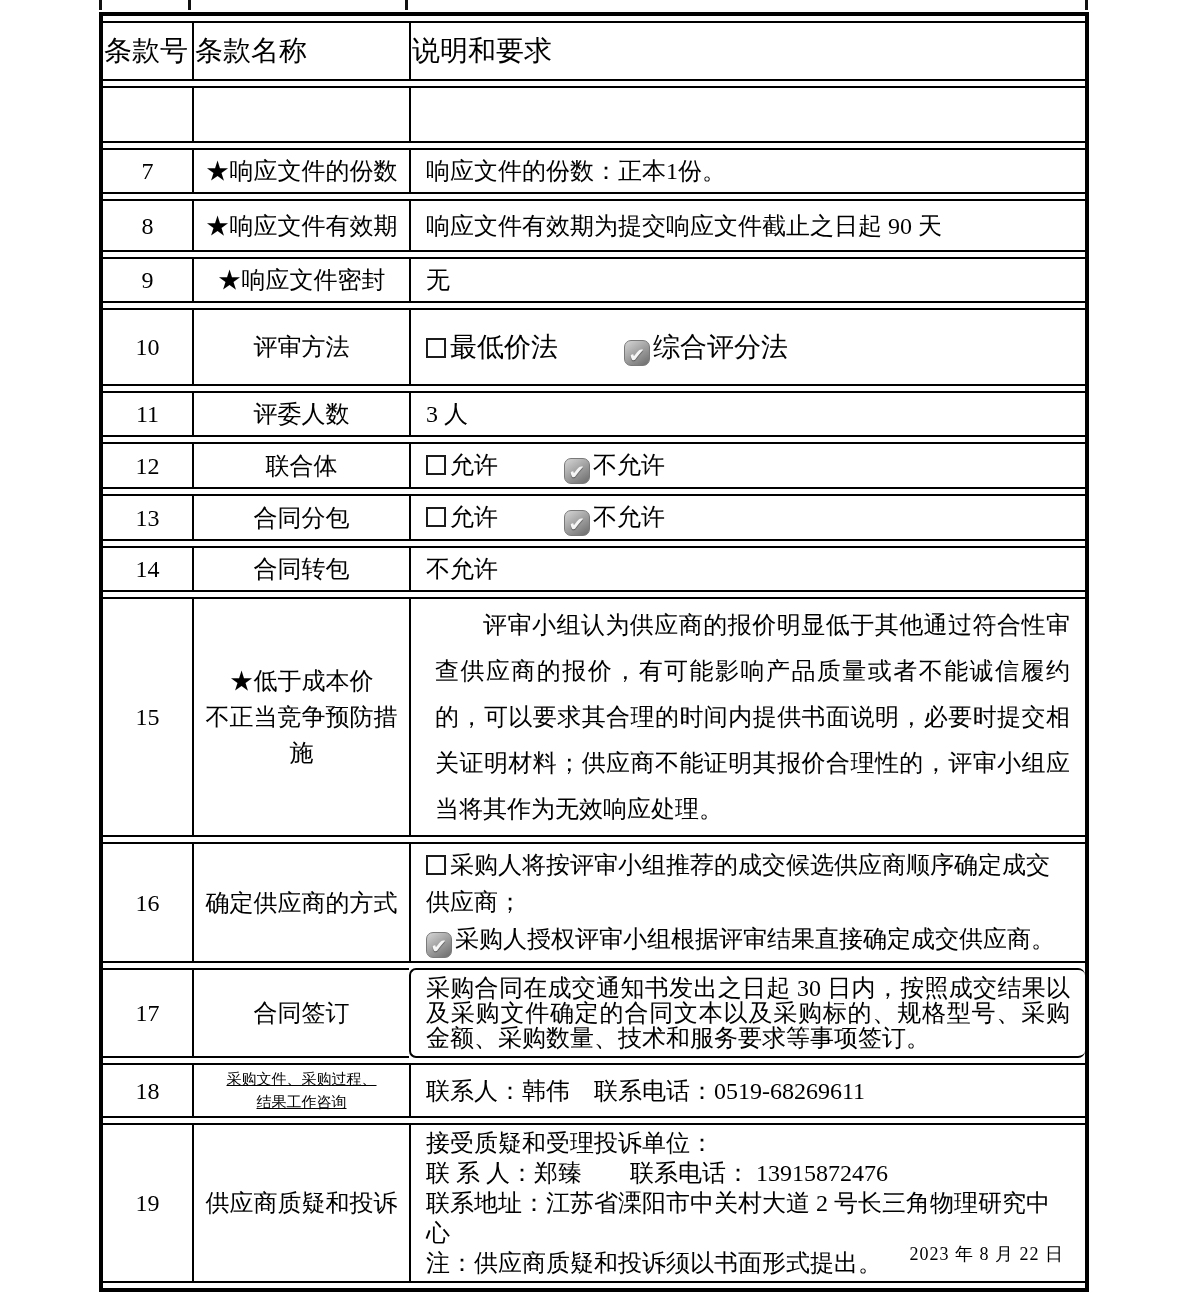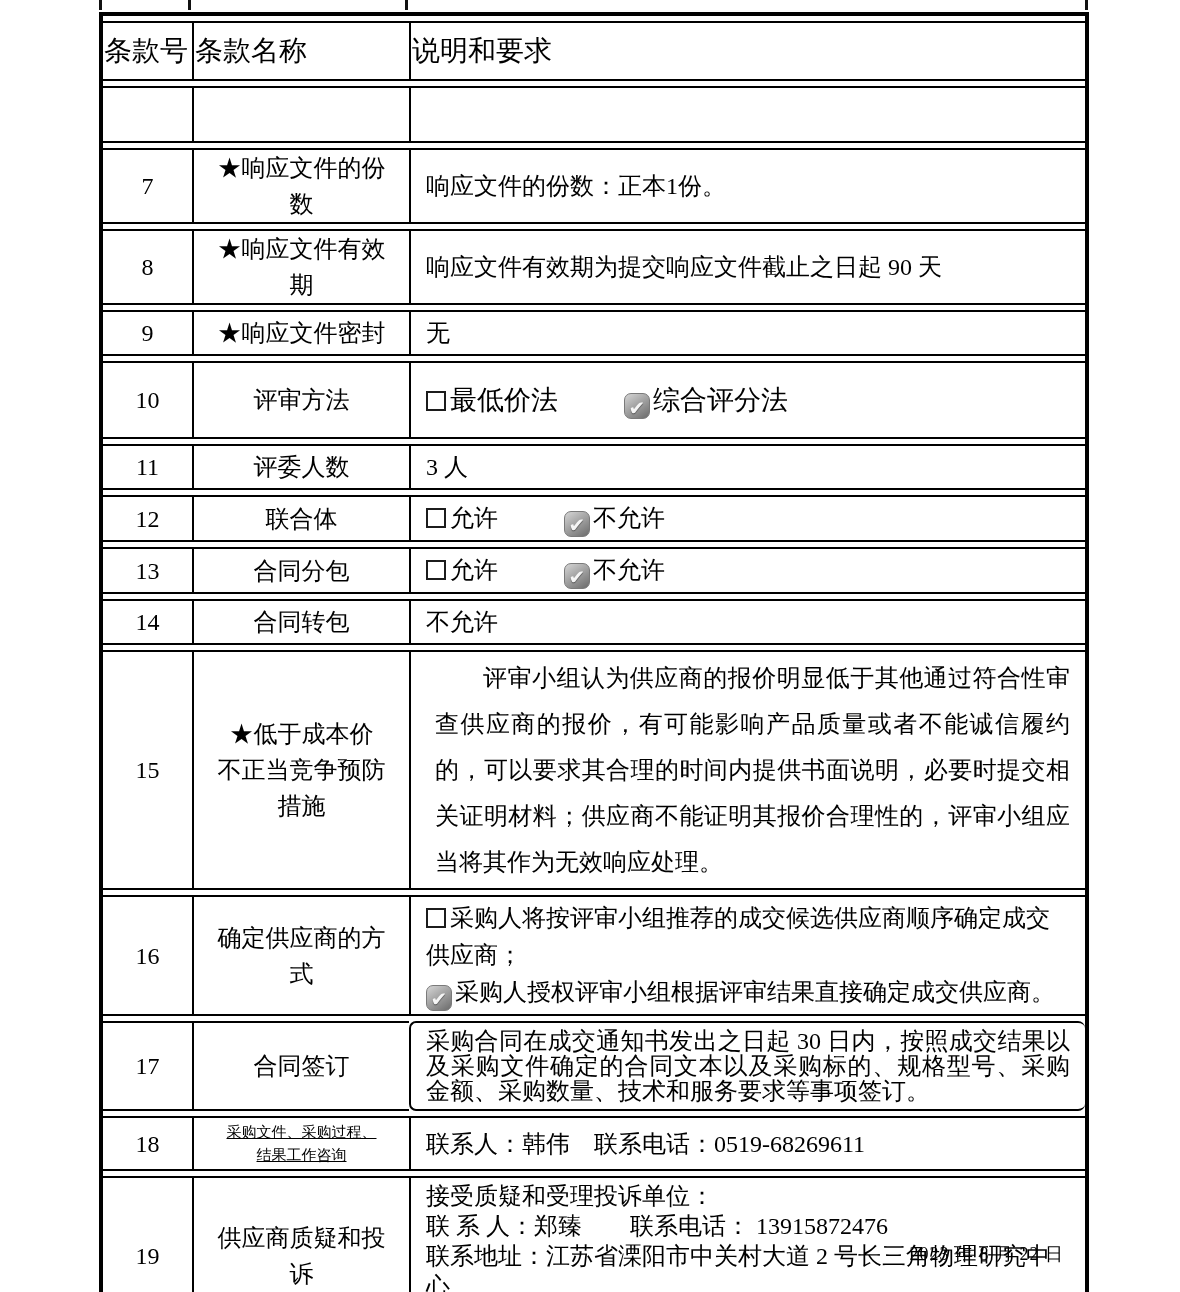--- a/index.html
+++ b/index.html
@@ -21,21 +21,21 @@
     width:100%;table-layout:fixed;
     border-collapse:separate;border-spacing:0 5px;
   }
   table.terms td{
     border-top:2px solid #000;border-bottom:2px solid #000;
     box-sizing:border-box;vertical-align:middle;
     font-size:24px;line-height:1.5;overflow:hidden;
   }
   table.terms td + td{border-left:2px solid #000;}
   .c-id{text-align:center;}
-  .c-name{text-align:center;white-space:pre-line;line-height:1.5;padding:0 13px;}
+  .c-name{text-align:center;white-space:pre-line;line-height:1.5;padding:0 1px;}
   .c-desc{padding:3px 15px;text-align:left;}
   tr.hdr td{font-size:28px;}
 
   .line{min-height:1em;}
   .indent .para{text-indent:2em;}
   .justify .line, .justify .para{text-align:justify;}
 
   
   .cb{
     display:inline-block;width:20px;height:20px;

